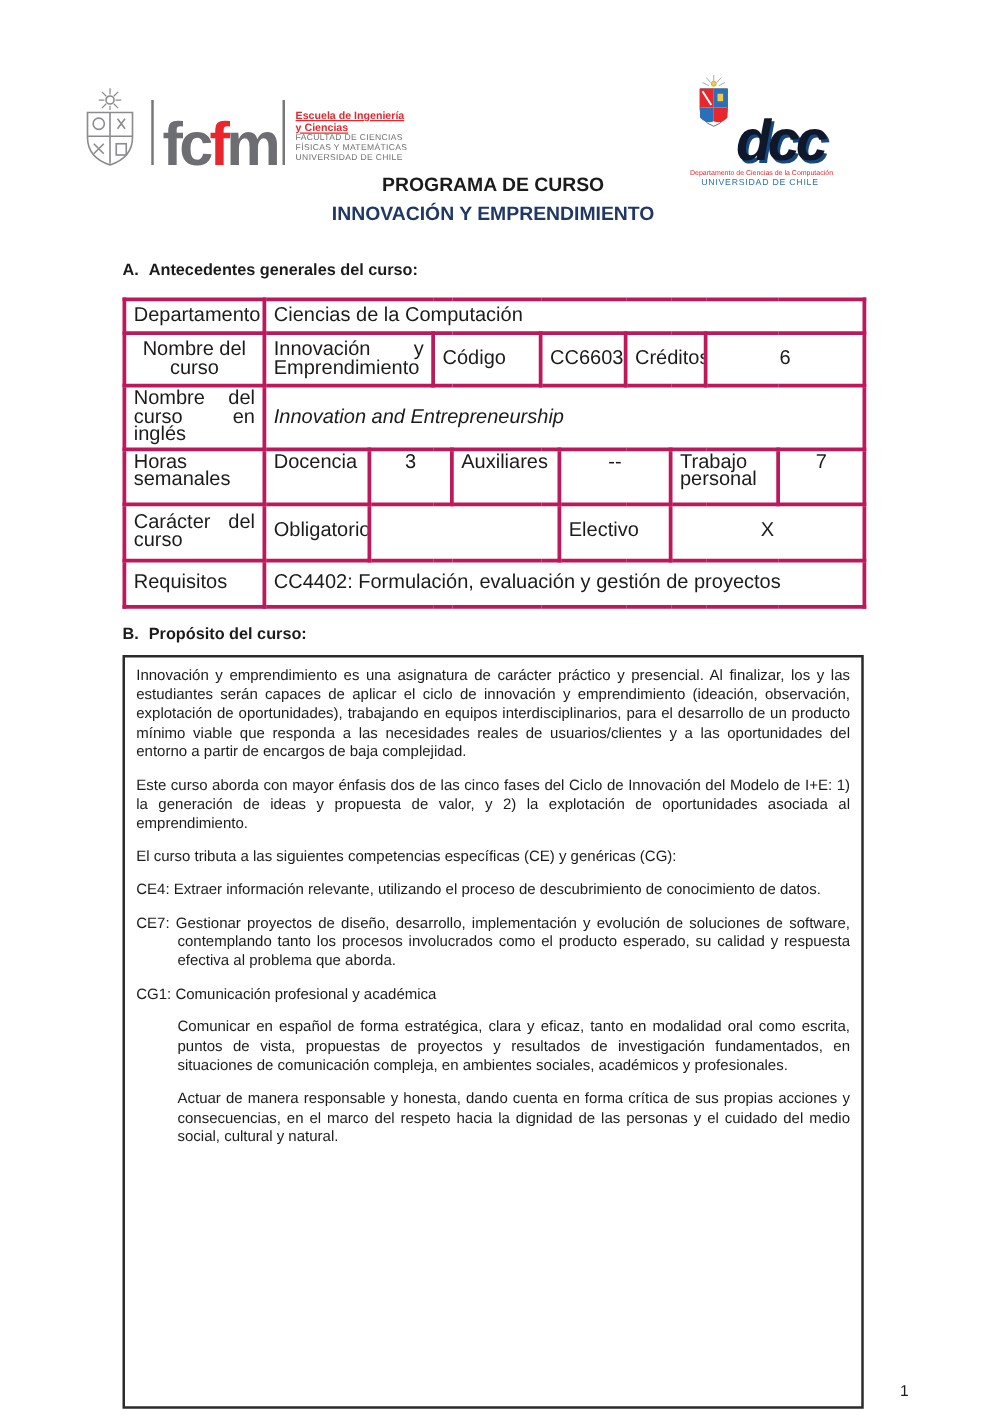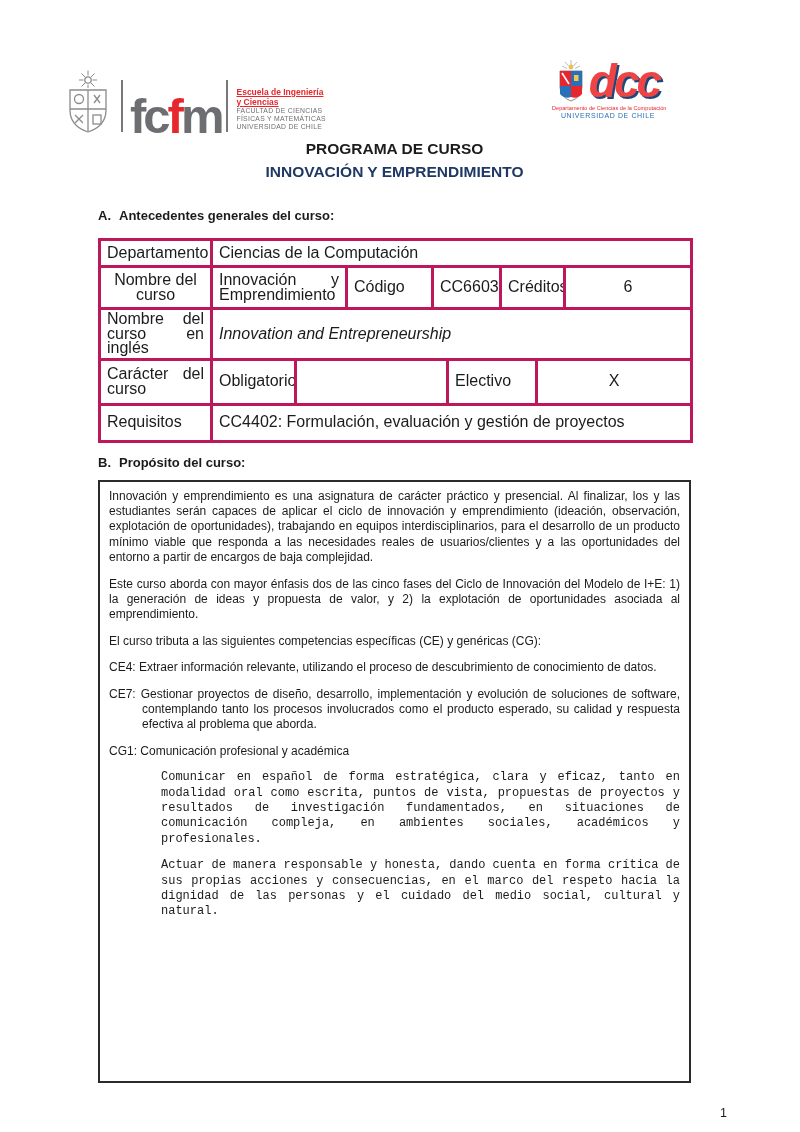--- a/index.html
+++ b/index.html
@@ -16,21 +16,21 @@
   .vbar { width:2px; height:52px; background:#77787b; margin:0 7px 2px 9px; }
   .vbar2 { width:2px; height:52px; background:#77787b; margin:0 8px 2px 5px; }
   .fcfm-word { font-size:49px; font-weight:bold; letter-spacing:-3px; color:#6d6e71; line-height:40px; margin-bottom:-2px; }
   .fcfm-word .red { color:#e8262d; }
   .fcfm-text { padding-bottom:3px; white-space:nowrap; }
   .fcfm-text .rl { color:#e8262d; font-size:8.5px; line-height:9.5px; font-weight:bold;text-decoration:underline; }
   .fcfm-text .gl { color:#6d6e71; font-size:6.8px; line-height:8px; letter-spacing:0.3px; }
 
   .logo-dcc { position:absolute; left:552px; top:60px; width:112px; text-align:center; }
   .dcc-top { display:flex; align-items:flex-start; justify-content:center; }
-  .dcc-word { font-size:46px; font-weight:bold; font-style:italic; color:#ef4444; letter-spacing:-3px; line-height:42px; text-shadow:2px 2px 0 #17497e; margin-left:4px; }
+  .dcc-word { font-size:46px; font-weight:bold; font-style:italic; color:#0f172a; letter-spacing:-3px; line-height:42px; text-shadow:2px 2px 0 #17497e; margin-left:4px;margin-top:31px; }
   .dcc-line1 { font-size:5.6px; color:#e8262d; margin-top:3px; white-space:nowrap; }
   .dcc-line2 { font-size:7px; color:#2a70b8; letter-spacing:0.6px; margin-top:1px; white-space:nowrap; }
 
   
   .content { position:absolute; left:98px; top:140px; width:593px; }
   .title1 { text-align:center; font-weight:bold; font-size:15.5px; color:#1b1b1b; }
   .title2 { text-align:center; font-weight:bold; font-size:15.5px; color:#1f3864; margin-top:5px; }
   .heading { font-weight:bold; font-size:13px; color:#1b1b1b; }
   .heading-a { margin-top:27px; }
   .heading-b { margin-top:12px; }
@@ -43,21 +43,21 @@
   td.just   { text-align:justify; }
   td.italic { font-style:italic; }
   td.vt     { vertical-align:top; }
   tr.vtop td { vertical-align:top; }
 
   
   .purpose-box { margin-top:10px; width:593px; height:603px; border:2px solid #2b2b2b; padding:5px 9px 0 9px; }
   .purpose-box p { font-size:12px; line-height:15.4px; text-align:justify; margin-top:11px; }
   .purpose-box p:first-child { margin-top:2px; }
   .p-hanging { padding-left:33px; text-indent:-33px; }
-  .p-indent  { margin-left:52px;font-family:Liberation Mono, monospace; }
+  .p-indent  { margin-left:33px; }
 
   .page-number { position:absolute; left:720px; top:1106px; font-size:12.5px; color:#1b1b1b; }
 </style>
 </head>
 <body>
 
 <div class="page">
 
   <div class="logo-fcfm">
     <svg class="crest-svg" width="48" height="64" viewBox="0 0 48 64">
@@ -151,20 +151,29 @@
         <td colspan="2" class="just vt">Innovación y Emprendimiento</td>
         <td colspan="2" class="vt">Código</td>
         <td colspan="2" class="center">CC6603</td>
         <td colspan="2" class="vt">Créditos</td>
         <td colspan="2" class="center vt">6</td>
       </tr>
       <tr style="height:34px">
         <td class="just">Nombre del curso en inglés</td>
         <td colspan="10" class="italic">Innovation and Entrepreneurship</td>
       </tr>
+      <tr class="vtop" style="height:44px">
+        <td>Horas semanales</td>
+        <td>Docencia</td>
+        <td colspan="2" class="center">3</td>
+        <td colspan="2">Auxiliares</td>
+        <td colspan="2" class="center">--</td>
+        <td colspan="2">Trabajo personal</td>
+        <td class="center">7</td>
+      </tr>
       <tr style="height:45px">
         <td class="just">Carácter del curso</td>
         <td>Obligatorio</td>
         <td colspan="4"></td>
         <td colspan="2">Electivo</td>
         <td colspan="3" class="center">X</td>
       </tr>
       <tr style="height:37px">
         <td>Requisitos</td>
         <td colspan="10">CC4402: Formulación, evaluación y gestión de proyectos</td>

